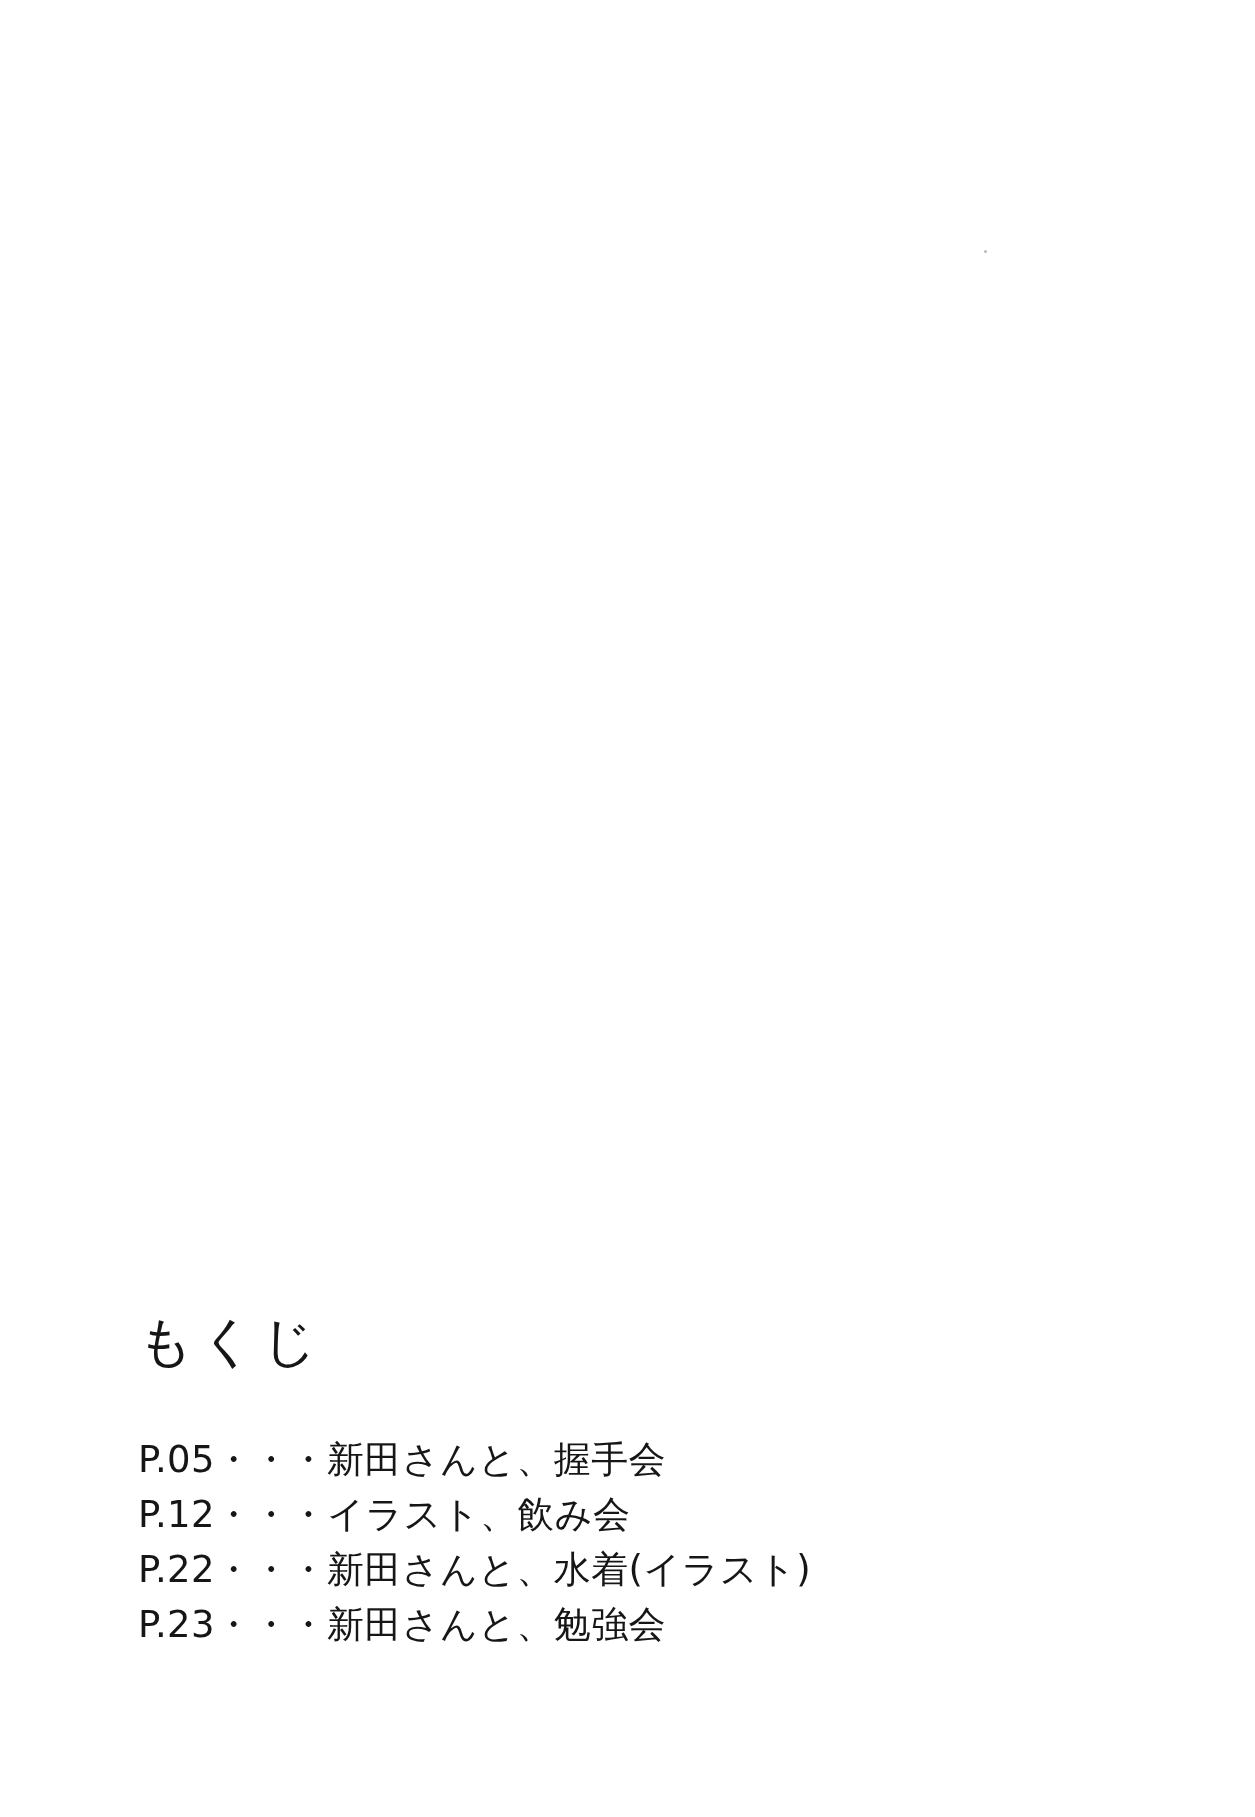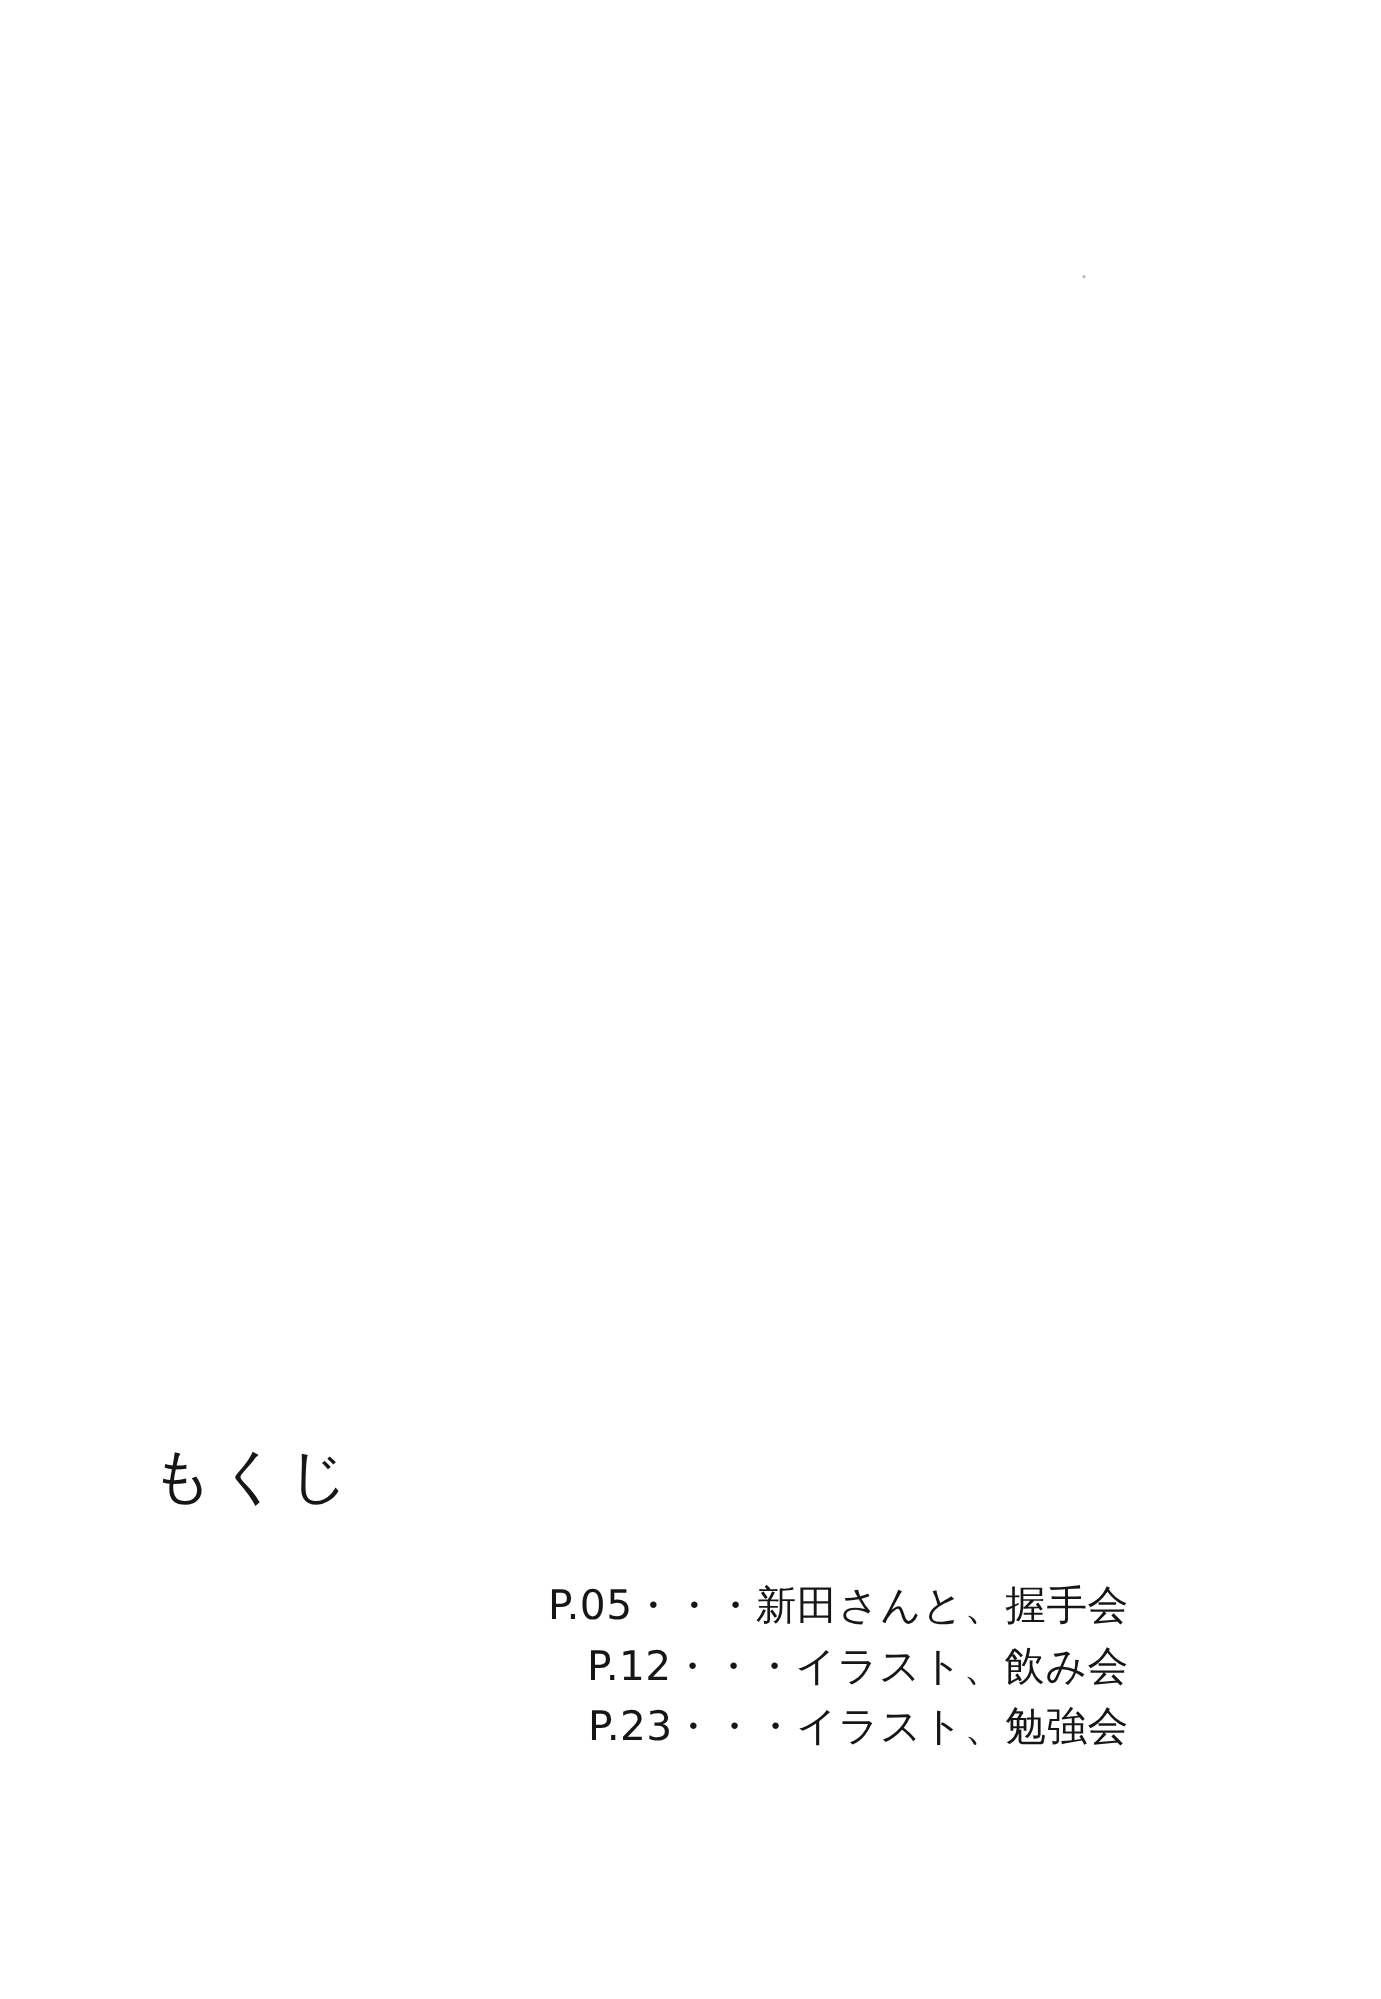--- a/index.html
+++ b/index.html
@@ -36,23 +36,22 @@
     font-size: 54px;
     line-height: 1.1;
     letter-spacing: 0.12em;
     font-weight: 400;
     color: #161616;
     margin: 0 0 62px 0;
     white-space: nowrap;
   }
   .toc-list {
     list-style: none;
-    margin: 12px;
+    margin: 0;
     padding: 0;
-    text-align: right;
   }
   .toc-item {
     font-size: 37px;
     line-height: 1.48;
     letter-spacing: 0.01em;
     color: #161616;
     white-space: nowrap;
     display: block;
   }
 </style>
@@ -61,17 +60,18 @@
 
 <div class="page">
 
   <div class="speck"></div>
 
   <div class="toc">
     <h1 class="toc-heading">もくじ</h1>
     <ul class="toc-list">
       <li class="toc-item">P.05・・・新田さんと、握手会</li>
       <li class="toc-item">P.12・・・イラスト、飲み会</li>
-      <li class="toc-item">P.23・・・イラスト、勉強会</li>
+      <li class="toc-item">P.22・・・新田さんと、水着(イラスト)</li>
+      <li class="toc-item">P.23・・・新田さんと、勉強会</li>
     </ul>
   </div>
 
 </div>
 
 </body></html>

